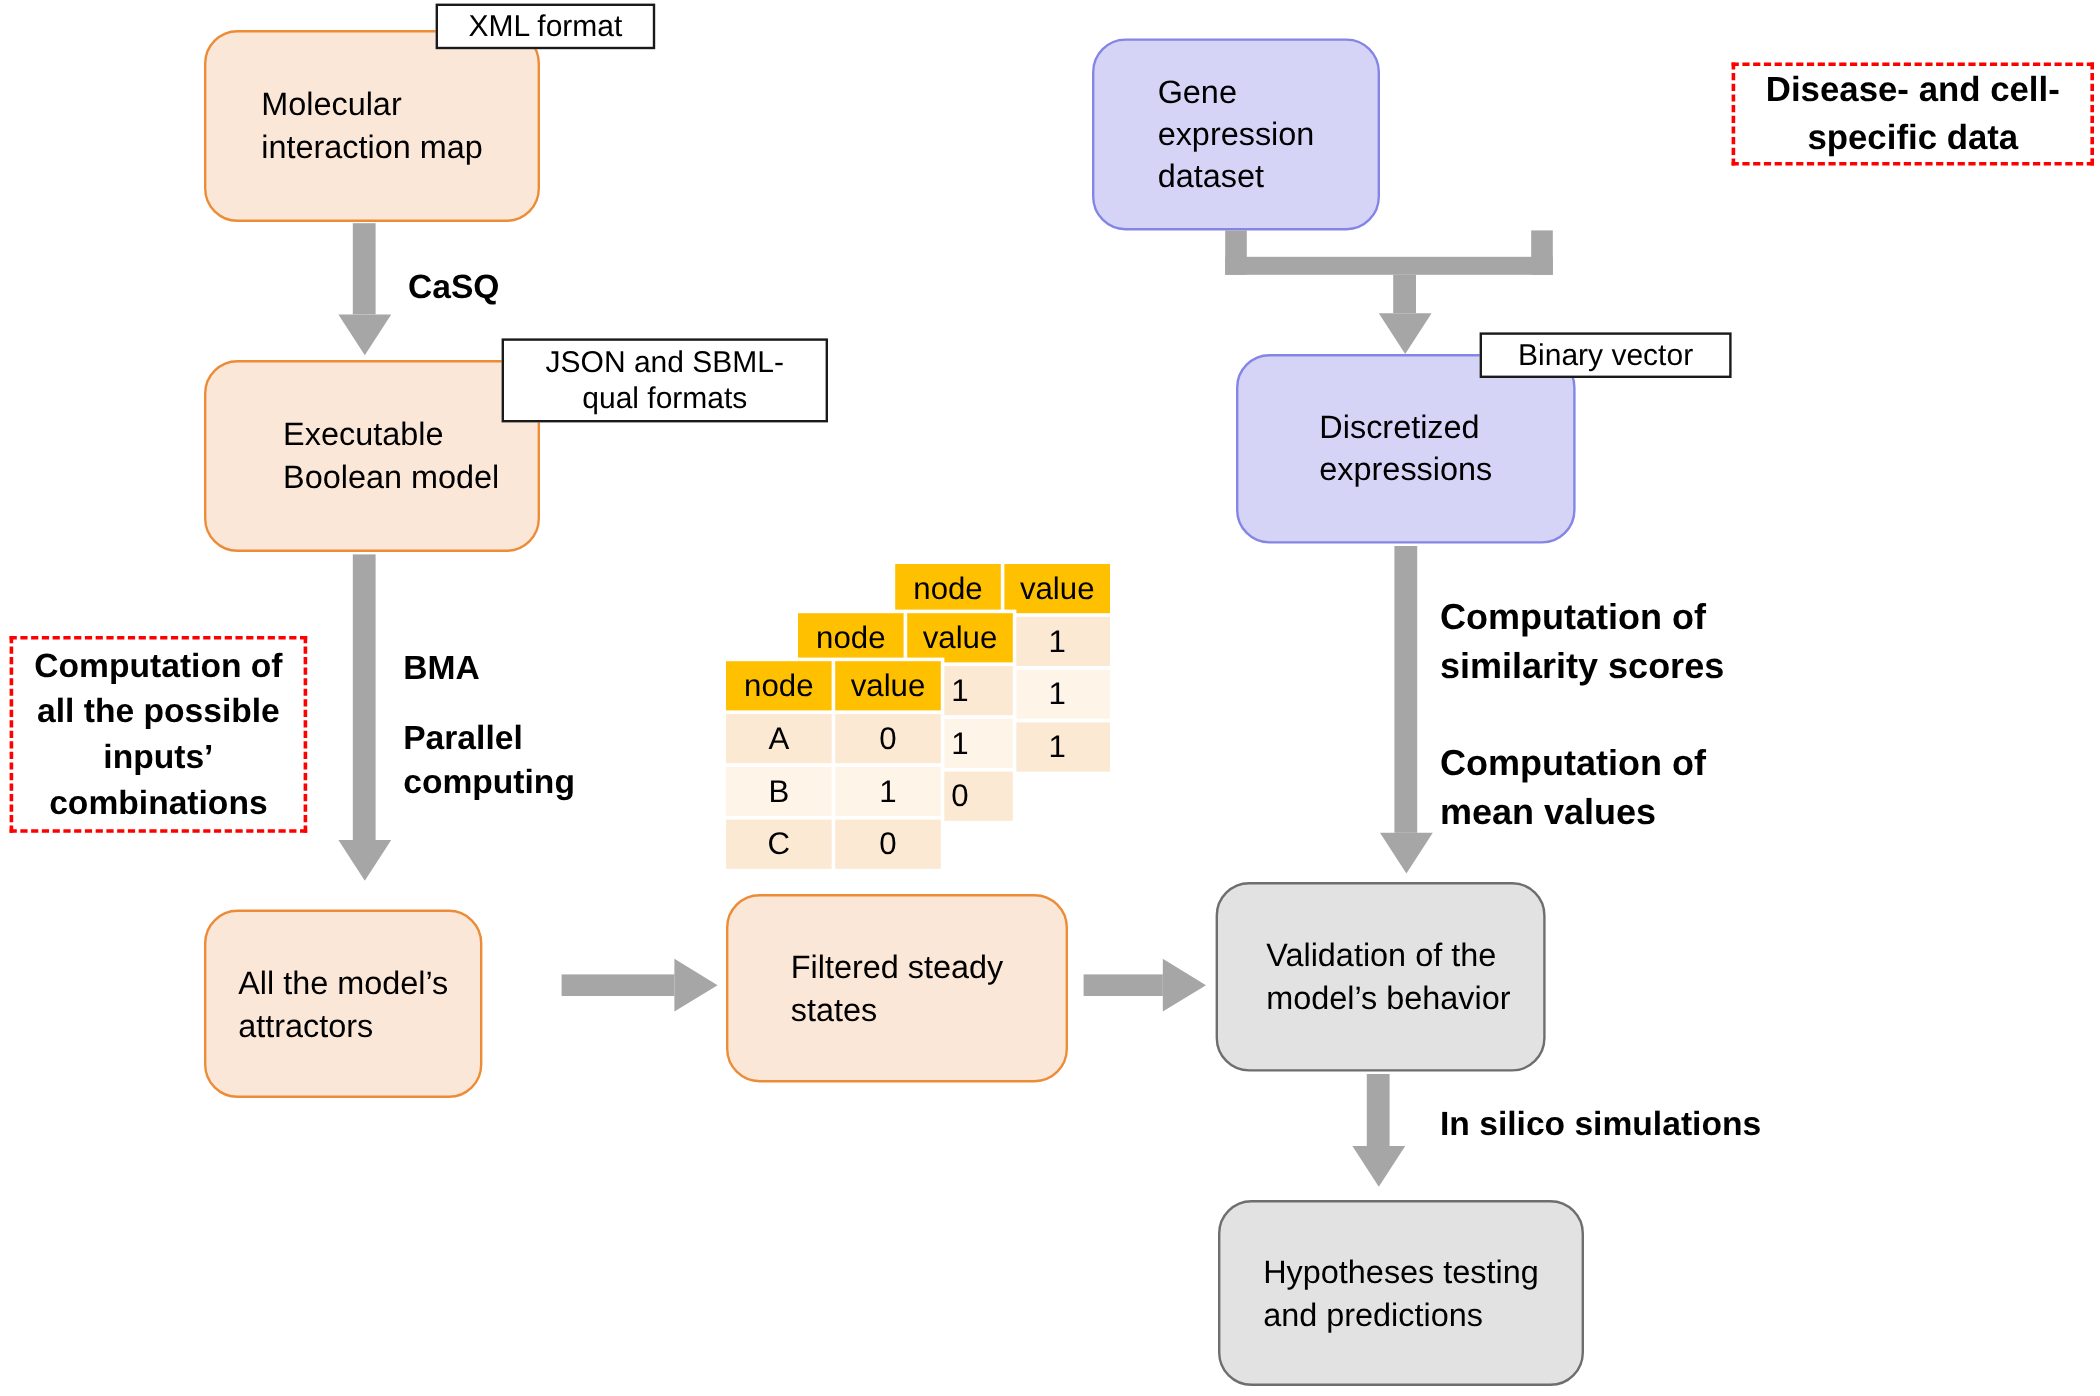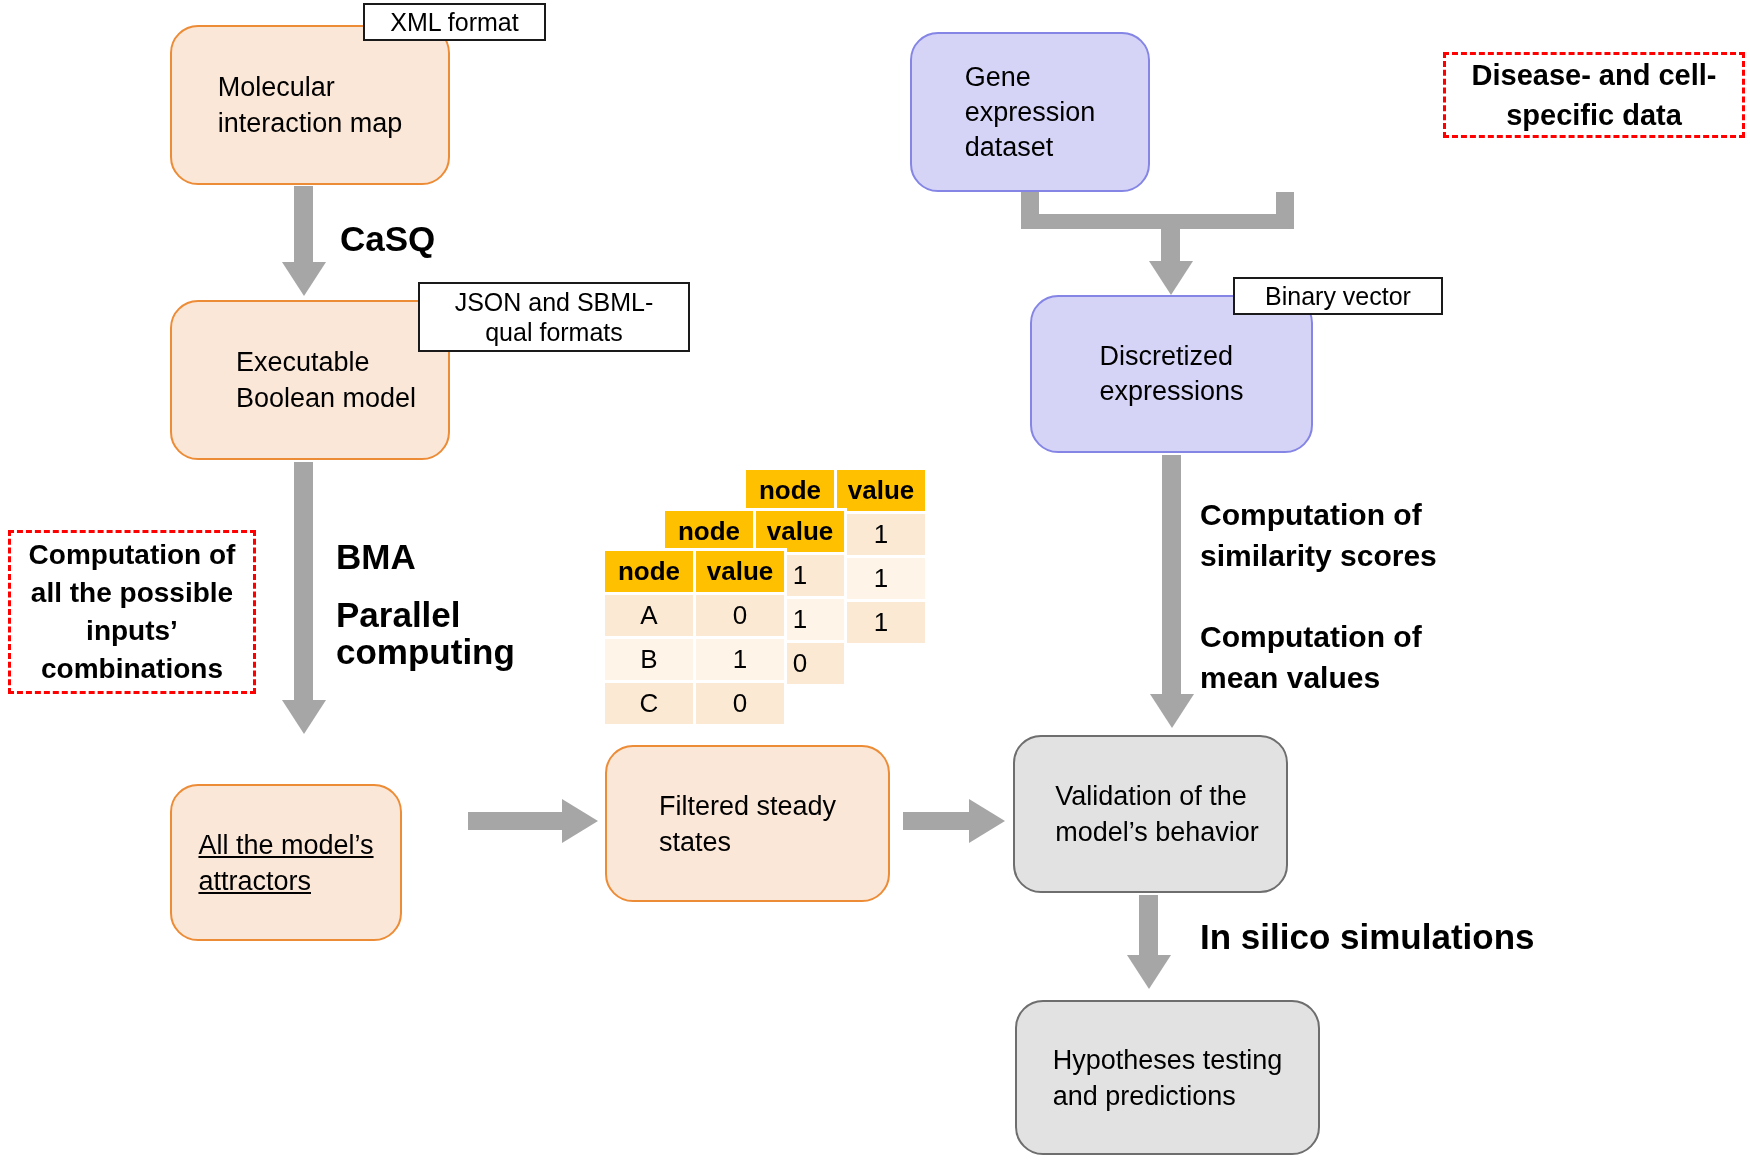--- a/index.html
+++ b/index.html
@@ -18,31 +18,31 @@
   .whitelabel{
     position:absolute;display:flex;align-items:center;justify-content:center;
     background:#ffffff;border:2px solid #1a1a1a;font-size:25px;line-height:30px;
     text-align:center;white-space:pre-line;box-sizing:border-box;z-index:5;
   }
   .redcallout{
     position:absolute;display:flex;align-items:center;justify-content:center;
     border:3px dashed #FF0000;font-weight:bold;text-align:center;
     white-space:pre-line;box-sizing:border-box;background:#fff0;
   }
-  .arrowlabel{position:absolute;font-weight:bold;font-size:35px;line-height:37px;white-space:pre-line;}
+  .arrowlabel{position:absolute;font-weight:bold;font-size:28px;line-height:37px;white-space:pre-line;}
   .shaft{position:absolute;background:#A6A6A6;}
   .head-down{position:absolute;width:0;height:0;border-left:22px solid transparent;
     border-right:22px solid transparent;border-top:34px solid #A6A6A6;}
   .head-right{position:absolute;width:0;height:0;border-top:22px solid transparent;
     border-bottom:22px solid transparent;border-left:36px solid #A6A6A6;}
   table.nv-table{
     position:absolute;border-collapse:separate;border-spacing:3px;background:#ffffff;
     table-layout:fixed;width:185px;font-size:26px;
   }
-  table.nv-table th{background:#FFC000;font-weight:bold;width:88px;height:41px;text-align:center;padding:0;}
+  table.nv-table th{background:#FFC000;font-weight:normal;width:88px;height:41px;text-align:center;padding:0;}
   table.nv-table td{width:88px;height:41px;text-align:center;padding:0;}
   table.nv-table tr.dark td{background:#FBE9D3;}
   table.nv-table tr.light td{background:#FEF5E8;}
 </style>
 </head>
 <body>
 
 <div id="canvas">
 
   <div class="box peach" style="left:170px;top:25px;width:280px;height:160px;">Molecular
@@ -62,21 +62,21 @@
   <div class="head-down" style="left:282px;top:700px;"></div>
   <div class="arrowlabel" style="left:336px;top:538px;">BMA</div>
   <div class="arrowlabel" style="left:336px;top:596px;">Parallel
 computing</div>
 
   <div class="redcallout" style="left:8px;top:530px;width:248px;height:164px;font-size:28px;line-height:38px;">Computation of
 all the possible
 inputs’
 combinations</div>
 
-  <div class="box peach" style="left:170px;top:784px;width:232px;height:157px;text-decoration:underline;">All the model’s
+  <div class="box peach" style="left:170px;top:758px;width:232px;height:157px;">All the model’s
 attractors</div>
 
   <div class="shaft" style="left:468px;top:812px;width:94px;height:18px;"></div>
   <div class="head-right" style="left:562px;top:799px;"></div>
 
   <div class="box peach" style="left:605px;top:745px;width:285px;height:157px;">Filtered steady
 states</div>
 
   <div class="shaft" style="left:903px;top:812px;width:66px;height:18px;"></div>
   <div class="head-right" style="left:969px;top:799px;"></div>

